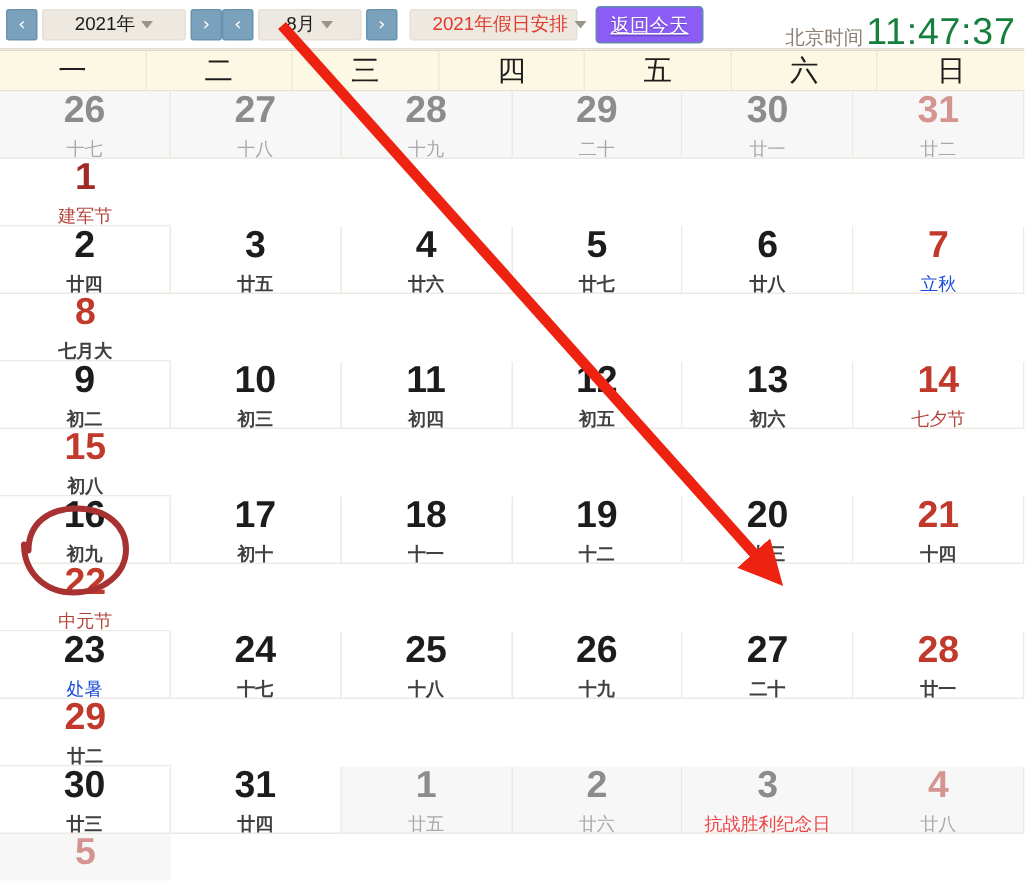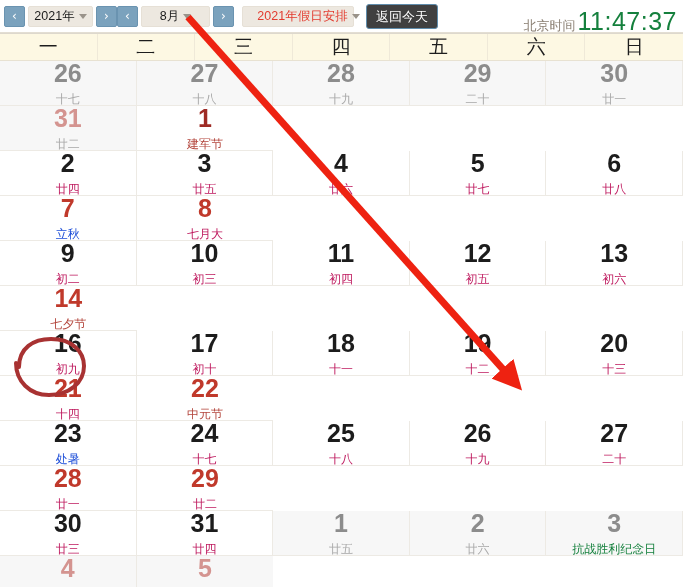--- a/index.html
+++ b/index.html
@@ -58,46 +58,47 @@
     cursor: pointer;
     margin: 0 3px;
     padding: 0 6px;
     flex: none;
   }
   .select-field .sf-label {
     font-size: 12.5px;
     color: #1b1b1b;
     white-space: nowrap;
   }
-  .select-field.year-field { width: 65px; }
+  .select-field.year-field { width: 96px; }
   .select-field.month-field { width: 69px; }
   .select-field.holiday-field { width: 112px; margin-left: 8px; padding-left: 27px; }
   .select-field.holiday-field .sf-label { color: #e33a2e; font-size: 12.5px; }
 
   .caret {
     width: 0; height: 0;
     border-left: 4px solid transparent;
     border-right: 4px solid transparent;
     border-top: 5px solid #9a938a;
     flex: none;
   }
 
   .today-btn {
     height: 25px;
     margin-left: 9px;
     padding: 0 9px;
-    background: #404040;
+    background: #8b5cf6;
     border: 1px solid #5f8cab;
     border-radius: 3px;
     color: #ffffff;
     font-size: 13px;
     line-height: 23px;
     cursor: pointer;
     flex: none;
     text-shadow: 0 1px 1px rgba(0,0,0,.25);
+    text-decoration: underline;
   }
 
   .clock {
     margin-left: auto;
     margin-right: 6px;
     display: flex;
     align-items: baseline;
     gap: 2px;
     margin-top: 11px;
   }
@@ -136,21 +137,21 @@
   .week-head .wh-cell:last-child { border-right: none; }
 
   .weeks {
     flex: 1;
     display: grid;
     grid-template-rows: repeat(6, 1fr);
   }
 
   .week-row {
     display: grid;
-    grid-template-columns: repeat(5, 1fr);
+    grid-template-columns: repeat(6, 1fr);
   }
 
   .day-cell {
     position: relative;
     border-right: 1px solid #edeae4;
     border-bottom: 1px solid #edeae4;
     display: flex;
     flex-direction: column;
     align-items: center;
     justify-content: center;
@@ -177,22 +178,22 @@
 
   
   .dnum.weekend   { color: #c0392b; }
   .dnum.muted     { color: #8c8c8c; }
   .dnum.muted-red { color: #d49490; }
   .dnum.holiday   { color: #9e2b25; }
 
   .dsub.red    { color: #b3453c; }
   .dsub.green  { color: #1d4ed8; }
   .dsub.muted  { color: #a8a8a8; }
-  .dsub.pinkred{ color: #15803d; }
-  .dsub.purple { color: #be185d; }
+  .dsub.pinkred{ color: #ef4444; }
+  .dsub.purple { color: #404040; font-weight: bold; }
 
   
   .annot {
     position: absolute;
     left: 0; top: 0;
     width: 683px; height: 587px;
     pointer-events: none;
     z-index: 40;
   }
 </style>
@@ -323,20 +324,24 @@
             <div class="dsub purple">初五</div>
           </div>
           <div class="day-cell">
             <div class="dnum ">13</div>
             <div class="dsub purple">初六</div>
           </div>
           <div class="day-cell">
             <div class="dnum weekend">14</div>
             <div class="dsub red">七夕节</div>
           </div>
+          <div class="day-cell">
+            <div class="dnum weekend">15</div>
+            <div class="dsub purple">初八</div>
+          </div>
         </div>
         <div class="week-row">
           <div class="day-cell">
             <div class="dnum ">16</div>
             <div class="dsub purple">初九</div>
           </div>
           <div class="day-cell">
             <div class="dnum ">17</div>
             <div class="dsub purple">初十</div>
           </div>

